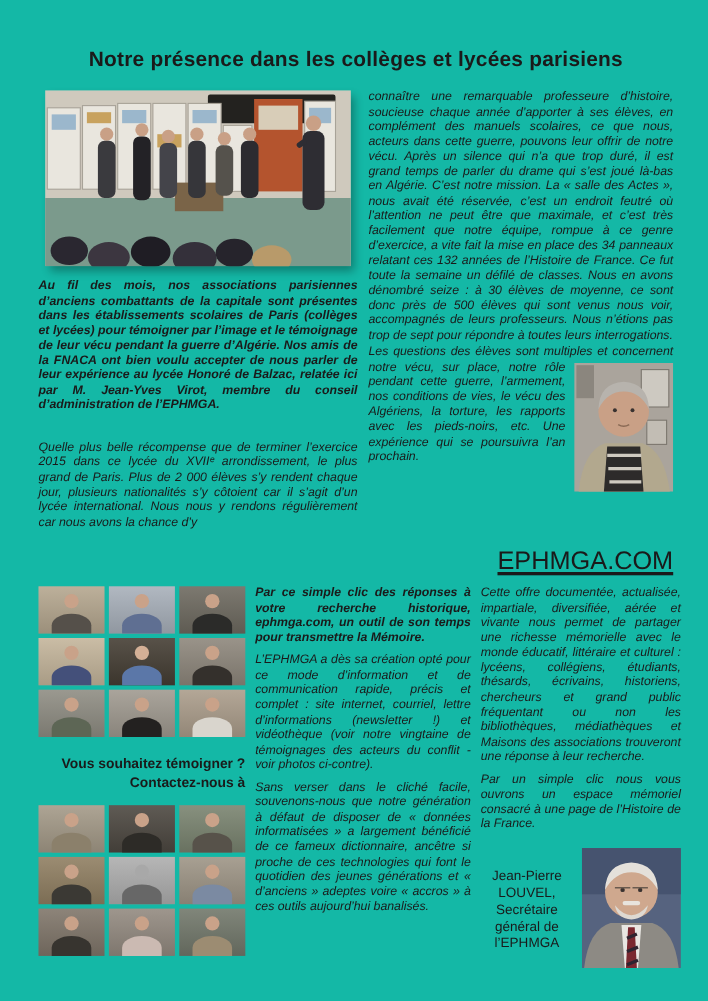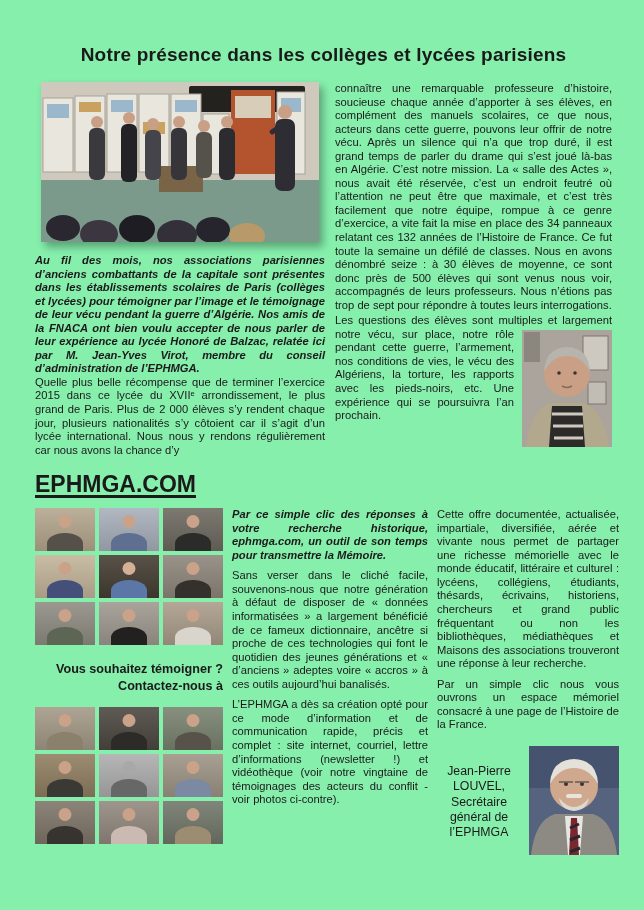--- a/index.html
+++ b/index.html
@@ -1,46 +1,46 @@
 <!DOCTYPE html>
 <html lang="fr"><head>
 <meta charset="utf-8">
 <style>
   * { margin:0; padding:0; box-sizing:border-box; }
   html,body { background:#888; }
   .page {
-    width:644px; height:910px; margin:0 auto; background:#86efac;
+    width:644px; height:910px; margin:0 auto; background:#14b8a6;
     font-family:"Liberation Sans", sans-serif; color:#1a1a1a;
     overflow:hidden; position:relative; padding:44px 32px 0 35px;
   }
   .page-title {
     text-align:center; font-size:19px; font-weight:bold; letter-spacing:.2px;
     margin-bottom:16px;
   }
-  .body-text { font-size:11.2px; line-height:1.21; text-align:justify; }
+  .body-text { font-size:11.2px; line-height:1.21; text-align:justify;font-style:italic; }
   .bold-italic { font-weight:bold; font-style:italic; }
 
   
   .section1 { display:flex; gap:10px; }
   .s1-left { width:290px; flex:0 0 290px; }
   .s1-right { flex:1; }
   .main-photo {
     width:278px; height:160px; margin:0 auto 12px auto; display:block;
     box-shadow:4px 5px 8px rgba(0,0,0,.32);
   }
-  .s1-left p + p { margin-top:0; }
+  .s1-left p + p { margin-top:25px; }
   .portrait-float {
     float:right; width:90px; height:117px; margin:2px 0 4px 8px;
     display:block;
   }
   .signature-right { text-align:right; font-size:12.3px; line-height:1.25; margin-top:4px; }
 
   
   .section2-heading {
-    text-align:left; font-size:23px; font-weight:700; margin:14px 0 10px 0;
+    text-align:right; font-size:23px; font-weight:400; margin:14px 0 10px 0;
   }
   .section2-heading span { text-decoration:underline; text-decoration-thickness:2.5px; text-underline-offset:3px; }
   .section2 { display:flex; gap:9px; }
   .col-thumbs { width:188px; flex:0 0 188px; }
   .col-mid { width:196px; flex:0 0 196px; }
   .col-right { flex:1; }
   .col-mid p + p, .col-right p + p { margin-top:7px; }
 
   .thumb-grid { display:grid; grid-template-columns:repeat(3,60px); gap:4px; }
   .thumb {
@@ -133,21 +133,21 @@
         </g>
       </svg>
 
       <p class="body-text bold-italic">Au fil des mois,  nos associations parisiennes d’anciens combattants de la capitale sont présentes dans les établissements scolaires de Paris (collèges et lycées) pour témoigner par l’image et le témoignage de leur vécu pendant la guerre d’Algérie. Nos amis de la FNACA ont bien voulu accepter de nous parler de leur expérience au lycée Honoré de Balzac, relatée ici par M. Jean-Yves Virot, membre du conseil d’administration de l’EPHMGA.</p>
       <p class="body-text">Quelle plus belle récompense que de terminer l’exercice 2015 dans ce lycée du XVIIᵉ arrondissement, le plus grand de Paris. Plus de 2 000 élèves s’y rendent chaque jour, plusieurs nationalités s’y côtoient car il s’agit d’un lycée international. Nous nous y rendons régulièrement car nous avons la chance d’y</p>
     </div>
 
     <div class="s1-right">
       <p class="body-text">connaître une remarquable professeure d’histoire, soucieuse chaque année d’apporter à ses élèves, en complément des manuels scolaires, ce que nous, acteurs dans cette guerre, pouvons leur offrir de notre vécu. Après un silence qui n’a que trop duré, il est grand temps de parler du drame qui s’est joué là-bas en Algérie. C’est notre mission. La « salle des Actes », nous avait été réservée, c’est un endroit feutré où l’attention ne peut être que maximale, et c’est très facilement que notre équipe, rompue à ce genre d’exercice, a vite fait la mise en place des 34 panneaux relatant ces 132 années de l’Histoire de France. Ce fut toute la semaine un défilé de classes. Nous en avons dénombré seize : à 30 élèves de moyenne, ce sont donc près de 500 élèves qui sont venus nous voir, accompagnés de leurs professeurs. Nous n’étions pas trop de sept pour répondre à toutes leurs interrogations.</p>
       <p class="body-text" style="margin-top:2px;">
-        <span>Les questions des élèves sont multiples et largement</span>
+        <span>Les questions des élèves sont multiples et concernent</span>
         <span class="portrait-float">
           <svg viewBox="0 0 90 117" width="90" height="117" aria-hidden="true">
             <rect width="90" height="117" fill="#aaa49c"></rect>
             <rect x="61" y="6" width="25" height="34" fill="#cdc9c1" stroke="#7c776f"></rect>
             <rect x="2" y="2" width="16" height="30" fill="#8b867e"></rect>
             <rect x="66" y="52" width="18" height="22" fill="#c2bdb4" stroke="#7c776f"></rect>
             <path d="M4 117 Q8 80 28 73 L62 73 Q82 80 87 117 Z" fill="#b2a88e"></path>
             <path d="M30 76 h30 l3 41 h-36 z" fill="#2d2b2a"></path>
             <g stroke="#cfcac0" stroke-width="3">
                 <path d="M30 84 h31 M31 96 h30 M32 108 h29"></path>
@@ -194,22 +194,22 @@
           <div class="thumb gray" style="--bg: #b2aea8; --shirt: #6b6762;"></div>
           <div class="thumb" style="--bg: #9e9586; --shirt: #7b8aa2;"></div>
           <div class="thumb" style="--bg: #80766a; --shirt: #37342f;"></div>
           <div class="thumb" style="--bg: #938a80; --shirt: #cbbab2;"></div>
           <div class="thumb" style="--bg: #72786b; --shirt: #9c8c72;"></div>
         </div>
     </div>
 
     <div class="col-mid">
       <p class="body-text bold-italic">Par ce simple clic des réponses à votre recherche historique, ephmga.com, un outil de son temps pour transmettre la Mémoire.</p>
+      <p class="body-text">L’EPHMGA a dès sa création opté pour ce mode d’information et de communication rapide, précis et complet : site internet, courriel, lettre d’informations (newsletter !) et vidéothèque (voir notre vingtaine de témoignages des acteurs du conflit - voir photos ci-contre).</p>
       <p class="body-text">Sans verser dans le cliché facile, souvenons-nous que notre génération à défaut de disposer de « données informatisées » a largement bénéficié de ce fameux dictionnaire, ancêtre si proche de ces technologies qui font le quotidien des jeunes générations et « d’anciens » adeptes voire « accros » à ces outils aujourd’hui banalisés.</p>
-      <p class="body-text">L’EPHMGA a dès sa création opté pour ce mode d’information et de communication rapide, précis et complet : site internet, courriel, lettre d’informations (newsletter !) et vidéothèque (voir notre vingtaine de témoignages des acteurs du conflit - voir photos ci-contre).</p>
     </div>
 
     <div class="col-right">
       <p class="body-text">Cette offre documentée, actualisée, impartiale, diversifiée, aérée et vivante nous permet de partager une richesse mémorielle avec le monde éducatif, littéraire et culturel : lycéens, collégiens, étudiants, thésards, écrivains, historiens, chercheurs et grand public fréquentant ou non les bibliothèques, médiathèques et Maisons des associations trouveront une réponse à leur recherche.</p>
       <p class="body-text">Par un simple clic nous vous ouvrons un espace mémoriel consacré à une page de l’Histoire de la France.</p>
 
       <div class="sig2-row">
         <div class="sig2-text">Jean-Pierre LOUVEL, Secrétaire général de l’EPHMGA</div>
         <svg class="portrait2" viewBox="0 0 90 109" aria-hidden="true">
           <rect width="90" height="109" fill="#56637f"></rect>

